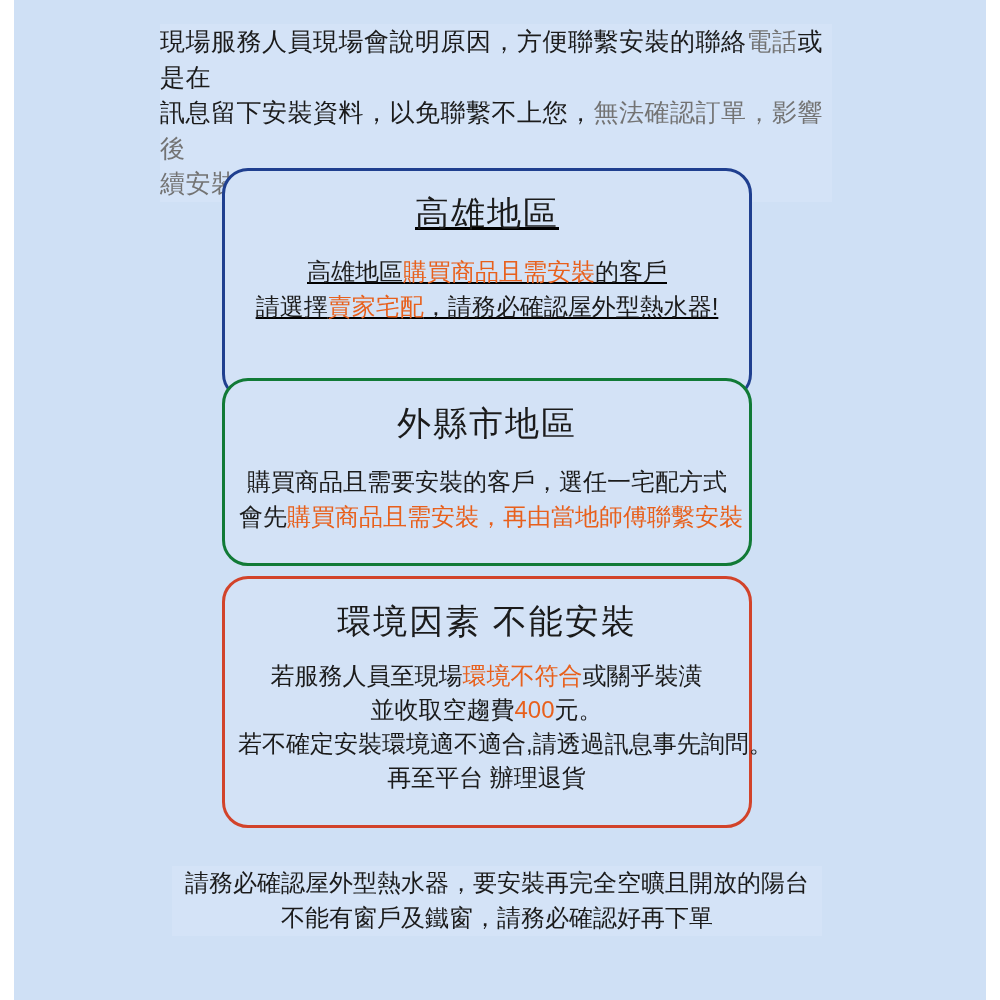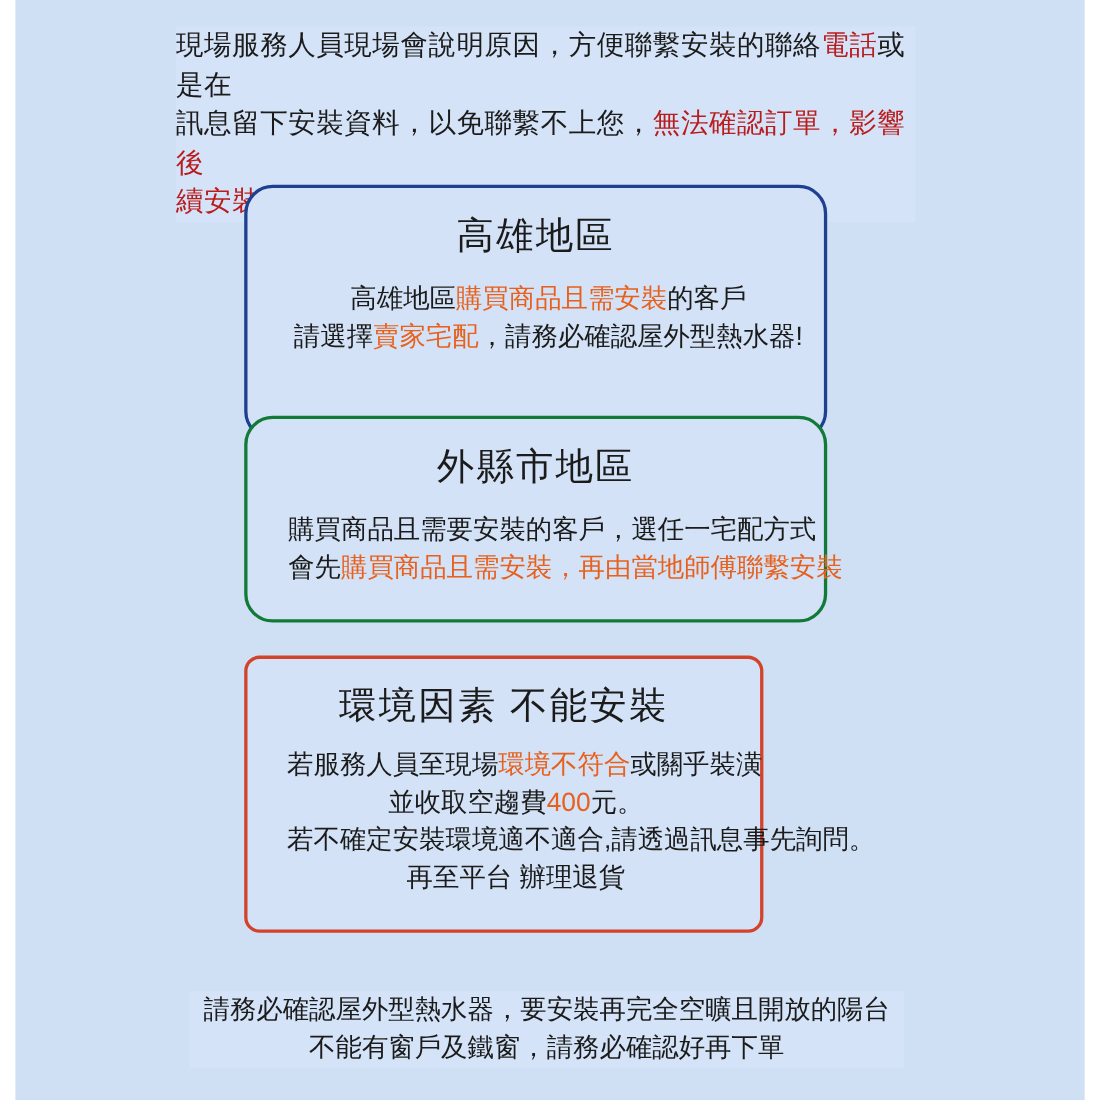--- a/index.html
+++ b/index.html
@@ -34,21 +34,21 @@
     top: 24px;
     width: 672px;
     background: #d4e3f7;
     text-align: left;
     line-height: 1.42;
     font-size: 25px;
     color: #1b1b1b;
     letter-spacing: 0.5px;
   }
 
-  .red { color: #b91c1c; }
+  .red { color: #737373; }
   .orange { color: #e8601c; }
 
   .card {
     position: absolute;
     box-sizing: border-box;
     background: #d3e2f6;
     border-radius: 26px;
   }
   .card.blue   { border: 3px solid #1f3f8f; }
   .card.green  { border: 3px solid #117a36; }
@@ -62,39 +62,38 @@
     margin-top: 20px;
   }
   .card-body {
     text-align: center;
     font-size: 24px;
     color: #1b1b1b;
     line-height: 1.45;
     margin-top: 18px;
     padding: 0 14px;
   }
-  .card-body .line { display: block; white-space: nowrap; margin-left: 23px; }
+  .card-body .line { display: block; white-space: nowrap; }
 
-  #card-kaohsiung { left: 222px; top: 168px; width: 530px; height: 232px; }
+  #card-kaohsiung { left: 222px; top: 168px; width: 530px; height: 232px; text-decoration: underline; }
   #card-outer     { left: 222px; top: 378px; width: 530px; height: 188px; }
-  #card-env       { left: 222px; top: 596px; width: 472px; height: 252px; border-radius: 14px; }
+  #card-env       { left: 222px; top: 576px; width: 530px; height: 252px; }
 
   #card-env .card-body { margin-top: 14px; line-height: 1.42; padding-left: 13px; }
 
   .notice-bottom {
     position: absolute;
     left: 172px;
     top: 866px;
     width: 650px;
     text-align: center;
     font-size: 24px;
     color: #1b1b1b;
     line-height: 1.45;
     background: #d4e3f7;
-    margin-top: 35px;
   }
   .notice-bottom .line { display: block; white-space: nowrap; }
   .notice-top .line { display: block; }
 </style>
 </head>
 <body>
 
 <div class="page">
   <div class="canvas"></div>
 

